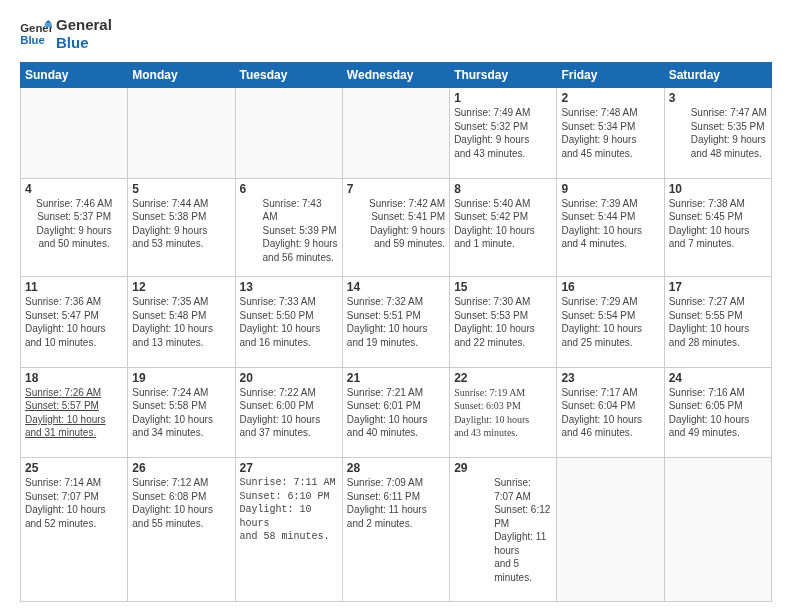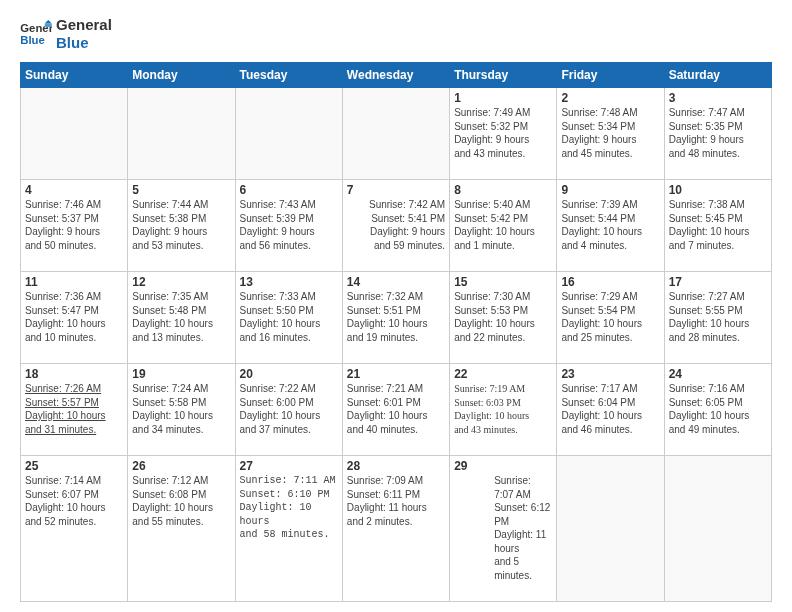--- a/index.html
+++ b/index.html
@@ -142,44 +142,44 @@
           </td>
           <td>
             <span class="day-num">2</span>
             <div class="day-info" style="white-space: pre-line;">Sunrise: 7:48 AM
 Sunset: 5:34 PM
 Daylight: 9 hours
 and 45 minutes.</div>
           </td>
           <td>
             <span class="day-num">3</span>
-            <div class="day-info" style="white-space: pre-line;">Sunrise: 7:47 AM
+            <div class="day-info" style="white-space: pre-line; margin-left: 22px;">Sunrise: 7:47 AM
 Sunset: 5:35 PM
 Daylight: 9 hours
 and 48 minutes.</div>
           </td>
         </tr>
         <tr>
           <td>
             <span class="day-num">4</span>
-            <div class="day-info" style="white-space: pre-line;">Sunrise: 7:46 AM
+            <div class="day-info" style="white-space: pre-line; text-align: center;">Sunrise: 7:46 AM
 Sunset: 5:37 PM
 Daylight: 9 hours
 and 50 minutes.</div>
           </td>
           <td>
             <span class="day-num">5</span>
             <div class="day-info" style="white-space: pre-line;">Sunrise: 7:44 AM
 Sunset: 5:38 PM
 Daylight: 9 hours
 and 53 minutes.</div>
           </td>
           <td>
             <span class="day-num">6</span>
-            <div class="day-info" style="white-space: pre-line;">Sunrise: 7:43 AM
+            <div class="day-info" style="white-space: pre-line; margin-left: 23px;">Sunrise: 7:43 AM
 Sunset: 5:39 PM
 Daylight: 9 hours
 and 56 minutes.</div>
           </td>
           <td>
             <span class="day-num">7</span>
             <div class="day-info" style="white-space: pre-line; text-align: right;">Sunrise: 7:42 AM
 Sunset: 5:41 PM
 Daylight: 9 hours
 and 59 minutes.</div>
@@ -305,21 +305,21 @@
             <div class="day-info" style="white-space: pre-line;">Sunrise: 7:16 AM
 Sunset: 6:05 PM
 Daylight: 10 hours
 and 49 minutes.</div>
           </td>
         </tr>
         <tr>
           <td>
             <span class="day-num">25</span>
             <div class="day-info" style="white-space: pre-line;">Sunrise: 7:14 AM
-Sunset: 6:07 PM
+Sunset: 7:07 PM
 Daylight: 10 hours
 and 52 minutes.</div>
           </td>
           <td>
             <span class="day-num">26</span>
             <div class="day-info" style="white-space: pre-line;">Sunrise: 7:12 AM
 Sunset: 6:08 PM
 Daylight: 10 hours
 and 55 minutes.</div>
           </td>

